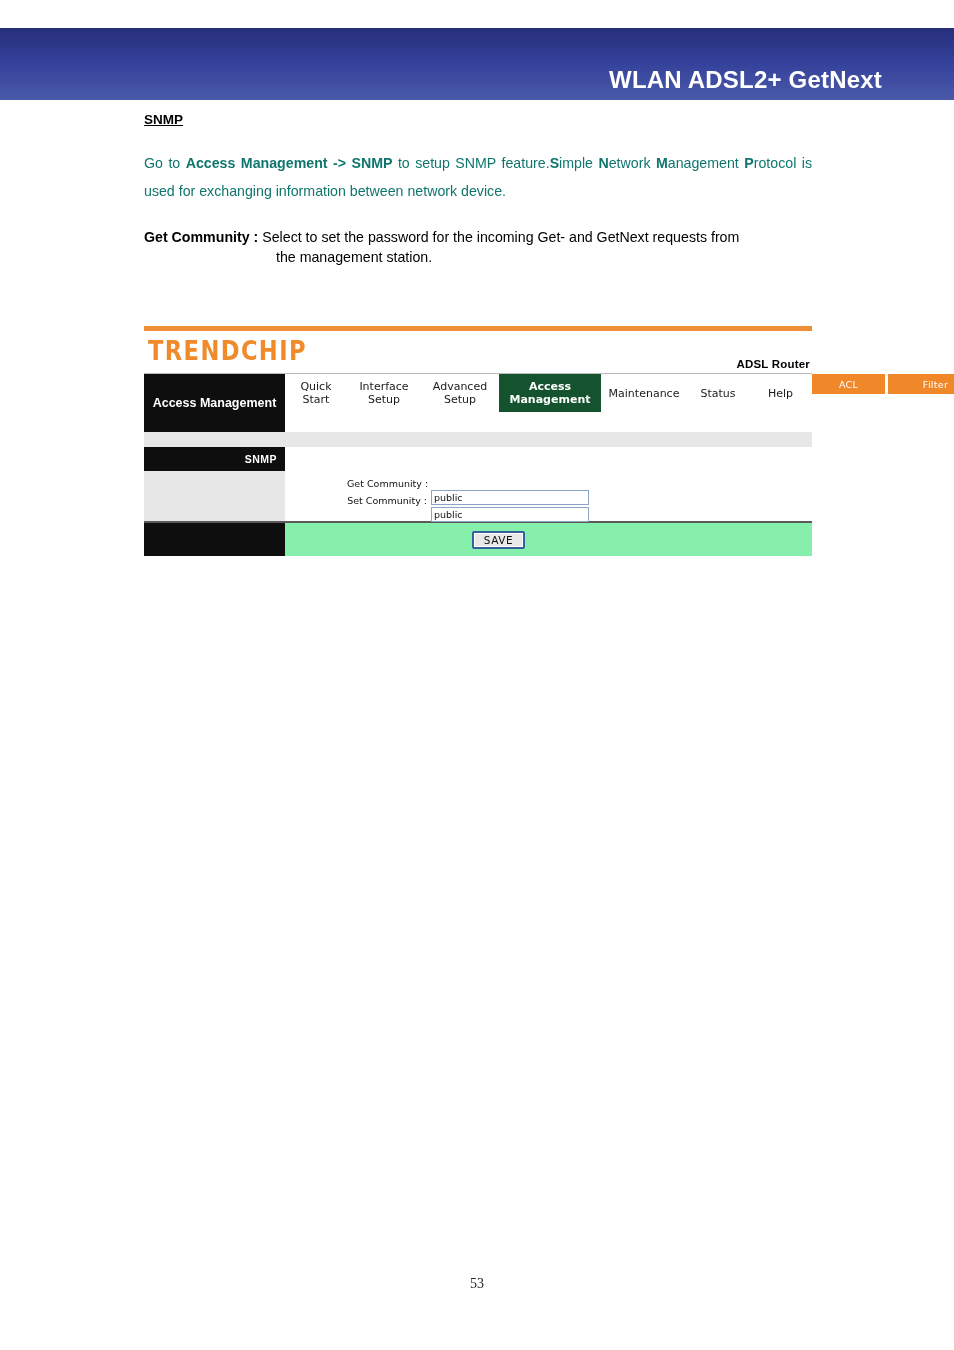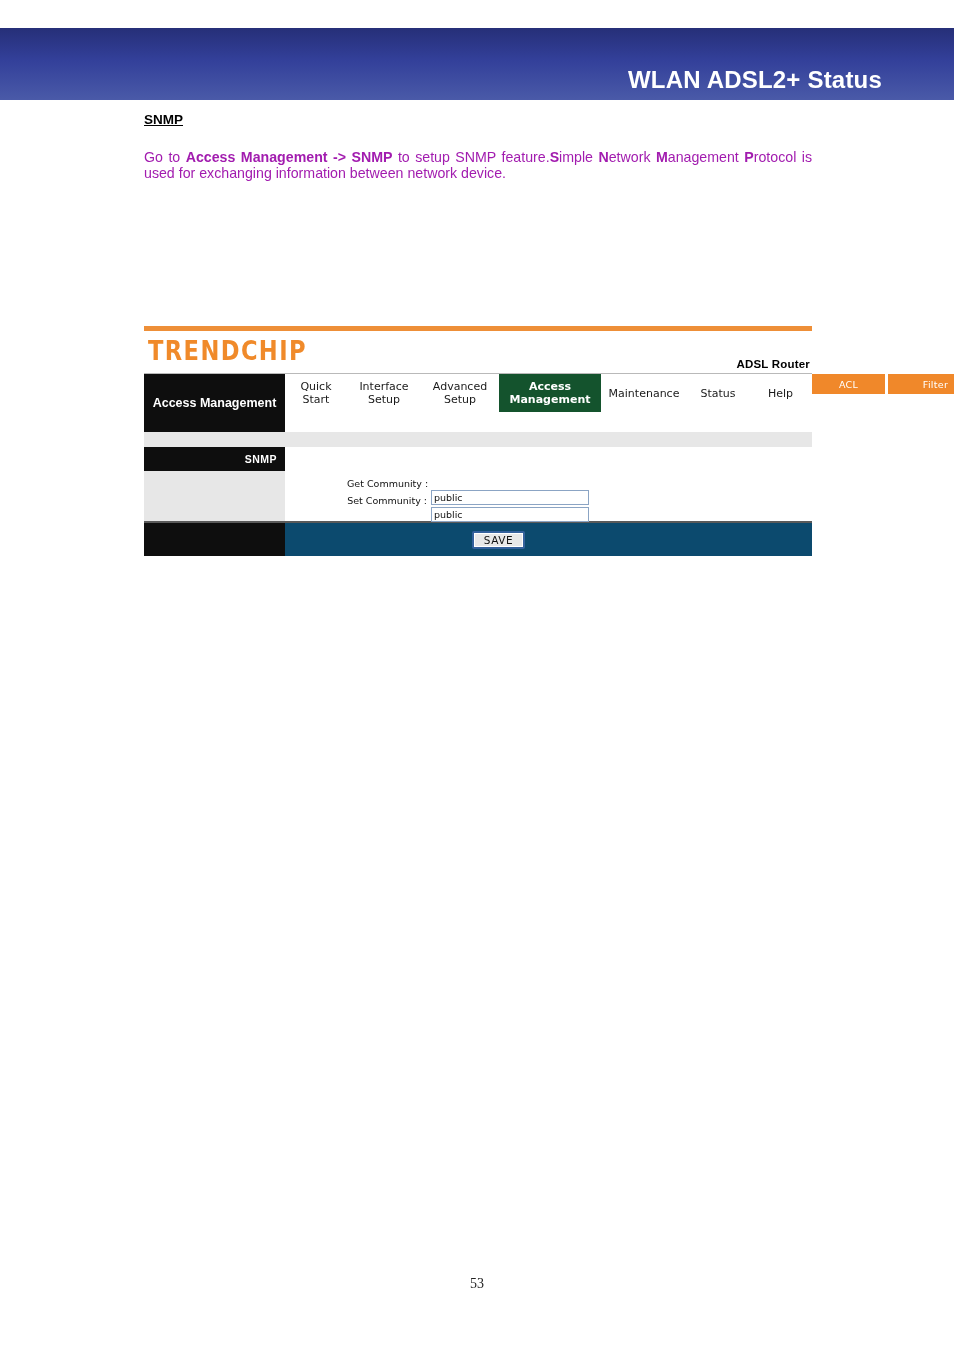--- a/index.html
+++ b/index.html
@@ -44,22 +44,22 @@
   }
   .sec-heading {
     font-size: 13.5px;
     font-weight: bold;
     color: #000;
     text-decoration: underline;
     margin: 0 0 22px 0;
   }
   .para {
     font-size: 14.2px;
-    line-height: 16px;
-    color: #a21caf;
+    line-height: 28px;
+    color: #0f766e;
     margin: 16px 0 22px 0;
     text-align: justify;
   }
   .para b { font-weight: bold; }
   .defn {
     font-size: 14.2px;
     line-height: 20px;
     color: #000;
     margin: 0 0 22px 0;
     display: block;
@@ -249,21 +249,21 @@
     border-top: 2px solid #5a5a5a;
   }
   .footer-left {
     width: 141px;
     flex: 0 0 141px;
     background: #0e0e0e;
     height: 33px;
   }
   .footer-right {
     flex: 1 1 auto;
-    background: #0c4a6e;
+    background: #86efac;
     height: 33px;
     display: flex;
     align-items: center;
     justify-content: center;
     padding-right: 100px;
     box-sizing: border-box;
   }
   .save-btn {
     background: #e8e8e8;
     border: 2px solid #34619c;
@@ -286,29 +286,33 @@
     text-align: center;
     font-family: "Liberation Serif", serif;
     font-size: 14px;
     color: #222;
   }
 </style>
 </head>
 <body>
 
 <div class="banner">
-  <div class="banner-title">WLAN ADSL2+ Status</div>
+  <div class="banner-title">WLAN ADSL2+ GetNext</div>
 </div>
 
 <div class="doc">
 
   <div class="sec-heading">SNMP</div>
 
   <p class="para"><span>Go to </span><b>Access Management -&gt; SNMP</b><span> to setup SNMP feature.</span><b>S</b><span>imple </span><b>N</b><span>etwork </span><b>M</b><span>anagement </span><b>P</b><span>rotocol is used for exchanging information between network device.</span></p>
 
+  <div class="defn">
+    <span class="term">Get Community :</span><span> Select to set the password for the incoming Get- and GetNext requests from</span>
+    <span class="cont">the management station.</span>
+  </div>
 
 
 </div>
 
 <div class="router-ui">
 
   <div class="orange-rule"></div>
 
   <div class="brand-row">
     <div class="brand-logo">TRENDCHIP</div>

